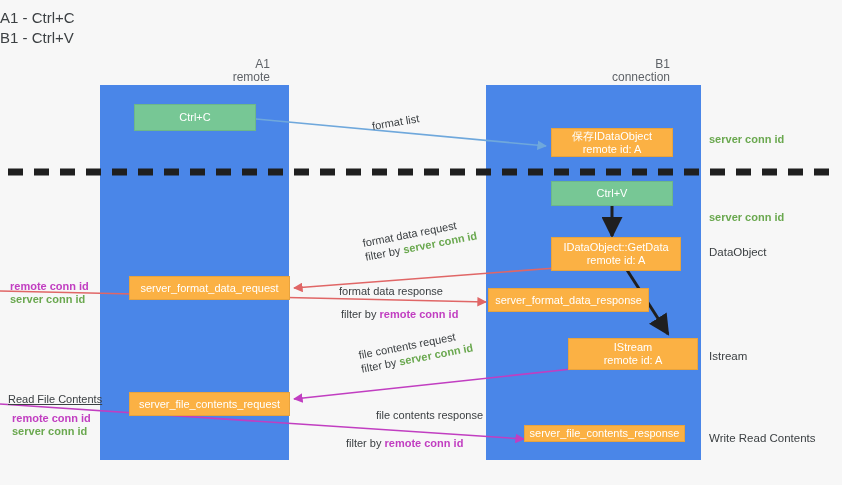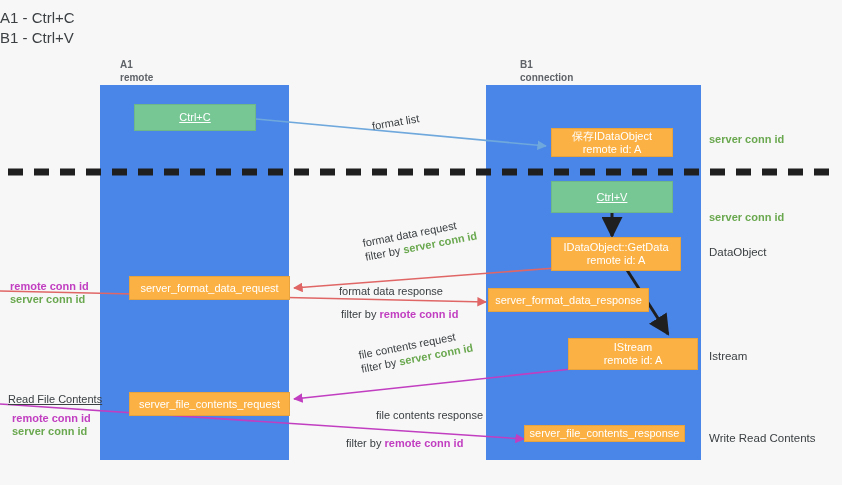--- a/index.html
+++ b/index.html
@@ -14,34 +14,34 @@
   .abs{position:absolute;}
 
   
   #title{
     left:0;top:8px;width:842px;
     font-size:15px;line-height:20px;color:#3c4043;
   }
 
   
   .col-head{
-    text-align:left;font-size:10px;line-height:13px;color:#5f6368;font-weight:bold;
+    text-align:right;font-size:12px;line-height:13px;color:#5f6368;
   }
 
   
   .lane{background:#4a86e8;}
 
   
   .node{
     box-sizing:border-box;
     display:flex;flex-direction:column;align-items:center;justify-content:center;
     text-align:center;color:#ffffff;font-size:11px;line-height:13px;
     border:1px solid rgba(0,0,0,.08);
   }
-  .node.green{background:#76c893;background:#77c795;text-decoration:underline;}
+  .node.green{background:#76c893;background:#77c795;}
   .node.orange{background:#fbb04c;background:#fbb144;}
   .node .l2{font-size:11px;line-height:13px;}
 
   
   .elabel{
     font-size:11px;line-height:14px;color:#3c4043;white-space:nowrap;
   }
   .elabel .green{color:#6aa84f;font-weight:bold;}
   .elabel .magenta{color:#c13ec1;font-weight:bold;}
   .rot-up{transform:rotate(-11deg);transform-origin:left center;}
@@ -111,21 +111,21 @@
 
   <div class="abs node green" style="left:134px;top:104px;width:122px;height:27px;">
     <div>Ctrl+C</div>
   </div>
 
   <div class="abs node orange" style="left:551px;top:128px;width:122px;height:29px;">
     <div>保存IDataObject</div>
     <div class="l2">remote id: A</div>
   </div>
 
-  <div class="abs node green" style="left:551px;top:181px;width:122px;height:32px;">
+  <div class="abs node green" style="left:551px;top:181px;width:122px;height:25px;">
     <div>Ctrl+V</div>
   </div>
 
   <div class="abs node orange" style="left:551px;top:237px;width:130px;height:34px;">
     <div>IDataObject::GetData</div>
     <div class="l2">remote id: A</div>
   </div>
 
   <div class="abs node orange" style="left:568px;top:338px;width:130px;height:32px;">
     <div>IStream</div>

